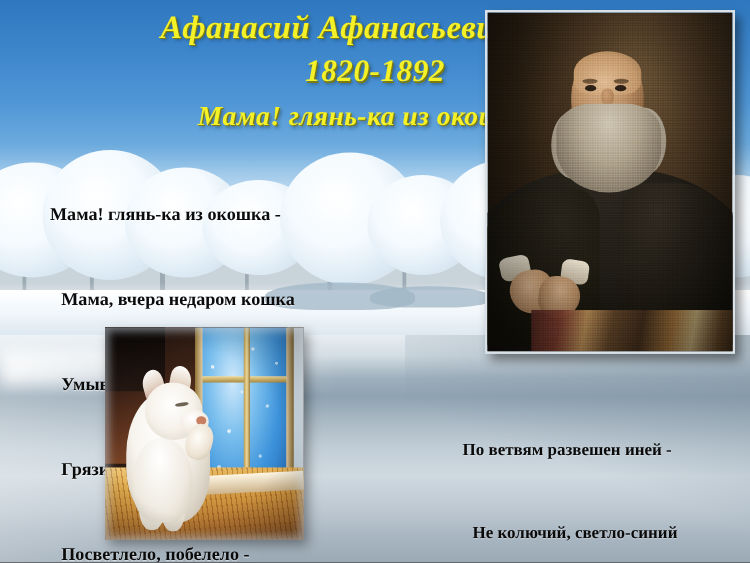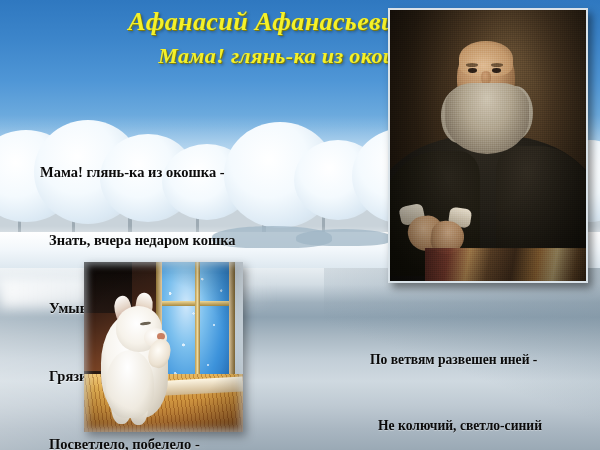--- a/index.html
+++ b/index.html
@@ -396,26 +396,27 @@
   <div class="bg-bank"></div>
   <div class="bg-ground">
     <div class="bg-bush" style="left:212px; top:-6px; width:120px; height:22px;"></div>
     <div class="bg-bush" style="left:296px; top:-3px; width:96px;  height:17px;"></div>
   </div>
 
   <div class="bg-lower"></div>
 
   <div class="title-wrap">
     <div class="title-line t1">Афанасий Афанасьевич Фет</div>
+    <div class="title-line t2">1820-1892</div>
     <div class="title-line t3">Мама! глянь-ка из окошка...</div>
   </div>
 
   <div class="poem-left">
     <span class="ln">Мама! глянь-ка из окошка -</span>
-    <span class="ln">Знать, вчера недаром кошка</span>
+    <span class="ln">Мама, вчера недаром кошка</span>
     <span class="ln">Умывала нос:</span>
     <span class="ln">Грязи нет, весь двор одело,</span>
     <span class="ln">Посветлело, побелело -</span>
     
   </div>
 
   <div class="poem-right">
     <span class="ln">По ветвям развешен иней -</span>
     <span class="ln">Не колючий, светло-синий</span>
     

